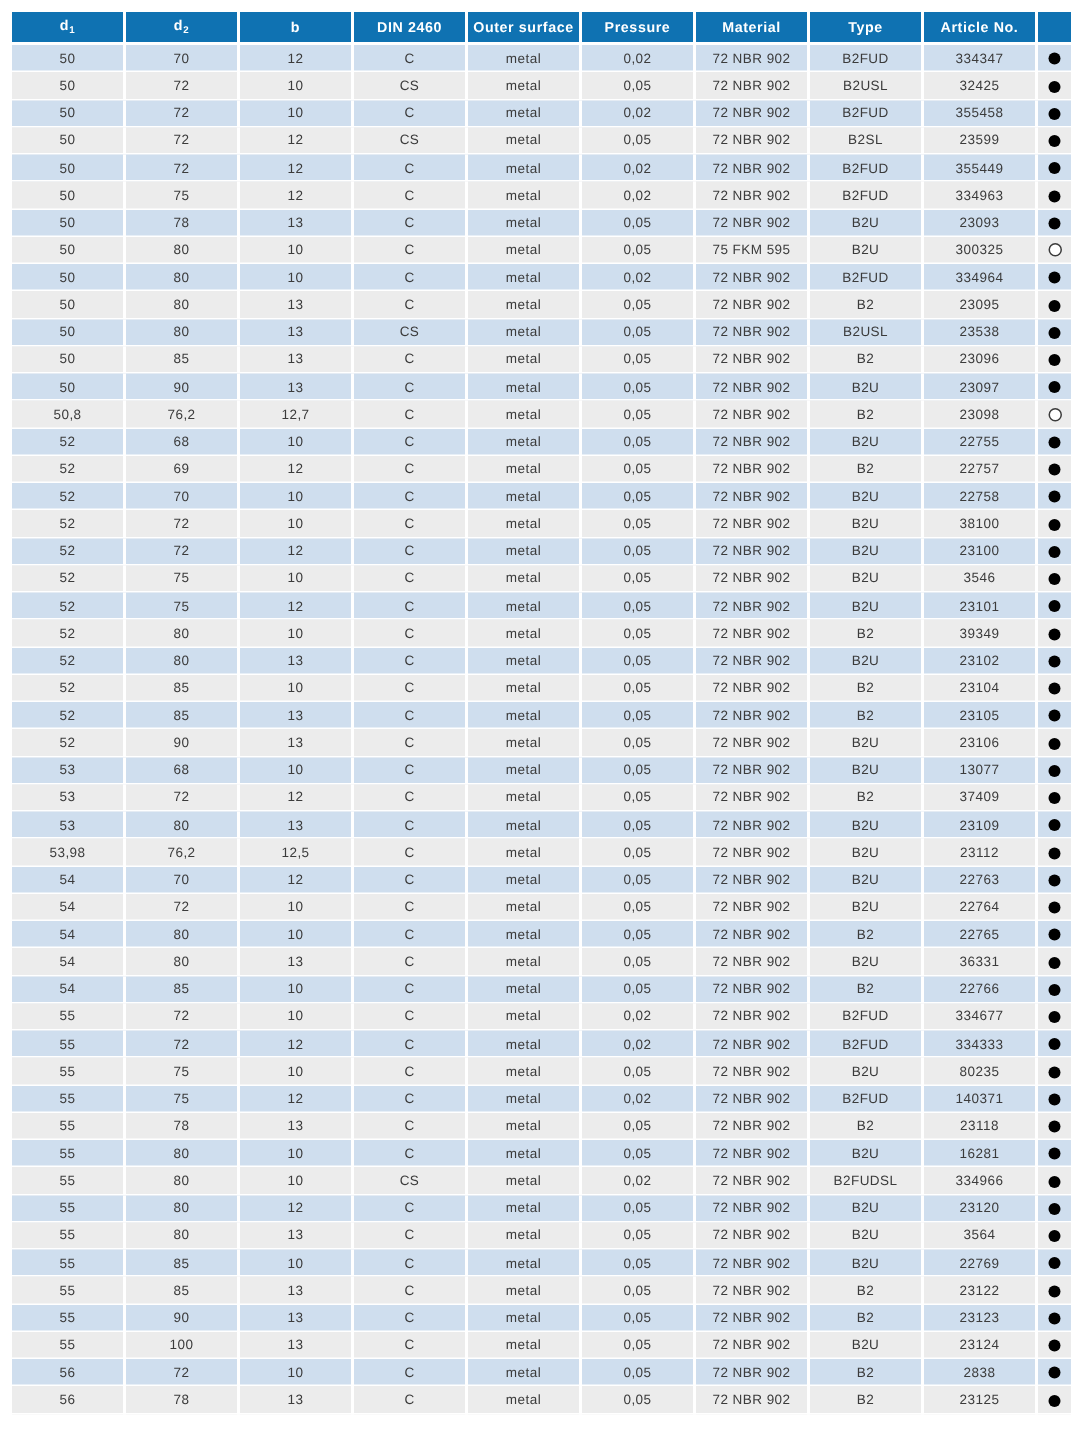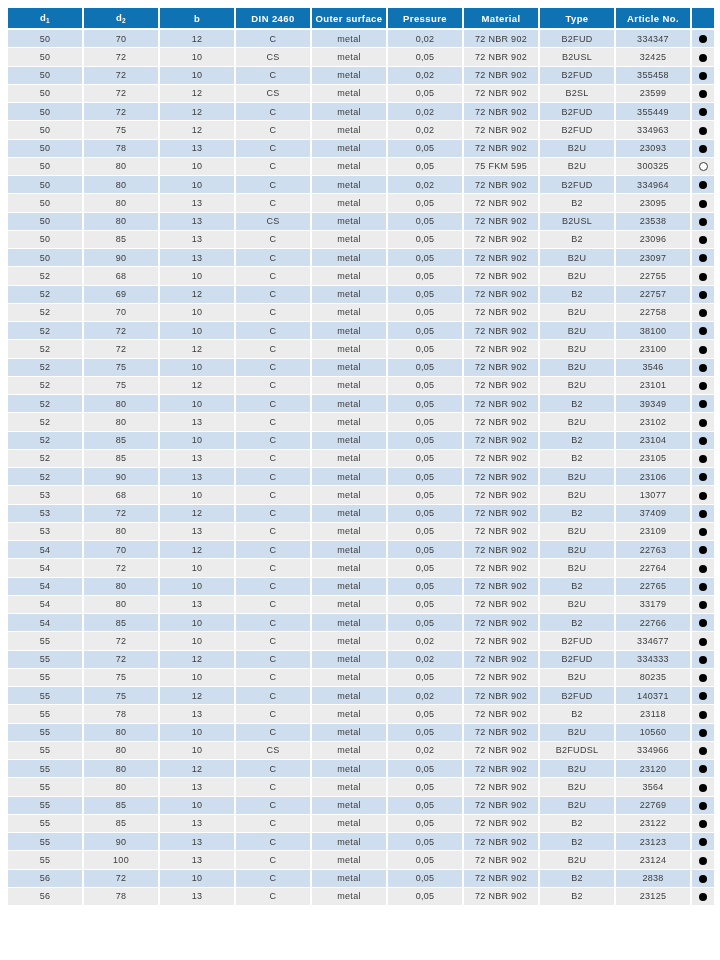--- a/index.html
+++ b/index.html
@@ -238,20 +238,32 @@
           <td>13</td>
           <td>C</td>
           <td>metal</td>
           <td>0,05</td>
           <td>72 NBR 902</td>
           <td>B2U</td>
           <td>23097</td>
           <td><span class="dot filled"></span></td>
         </tr>
         <tr>
+          <td>50,8</td>
+          <td>76,2</td>
+          <td>12,7</td>
+          <td>C</td>
+          <td>metal</td>
+          <td>0,05</td>
+          <td>72 NBR 902</td>
+          <td>B2</td>
+          <td>23098</td>
+          <td><span class="dot open"></span></td>
+        </tr>
+        <tr>
           <td>52</td>
           <td>68</td>
           <td>10</td>
           <td>C</td>
           <td>metal</td>
           <td>0,05</td>
           <td>72 NBR 902</td>
           <td>B2U</td>
           <td>22755</td>
           <td><span class="dot filled"></span></td>
@@ -418,20 +430,32 @@
           <td>13</td>
           <td>C</td>
           <td>metal</td>
           <td>0,05</td>
           <td>72 NBR 902</td>
           <td>B2U</td>
           <td>23109</td>
           <td><span class="dot filled"></span></td>
         </tr>
         <tr>
+          <td>53,98</td>
+          <td>76,2</td>
+          <td>12,5</td>
+          <td>C</td>
+          <td>metal</td>
+          <td>0,05</td>
+          <td>72 NBR 902</td>
+          <td>B2U</td>
+          <td>23112</td>
+          <td><span class="dot filled"></span></td>
+        </tr>
+        <tr>
           <td>54</td>
           <td>70</td>
           <td>12</td>
           <td>C</td>
           <td>metal</td>
           <td>0,05</td>
           <td>72 NBR 902</td>
           <td>B2U</td>
           <td>22763</td>
           <td><span class="dot filled"></span></td>
@@ -462,21 +486,21 @@
         </tr>
         <tr>
           <td>54</td>
           <td>80</td>
           <td>13</td>
           <td>C</td>
           <td>metal</td>
           <td>0,05</td>
           <td>72 NBR 902</td>
           <td>B2U</td>
-          <td>33179</td>
+          <td>36331</td>
           <td><span class="dot filled"></span></td>
         </tr>
         <tr>
           <td>54</td>
           <td>85</td>
           <td>10</td>
           <td>C</td>
           <td>metal</td>
           <td>0,05</td>
           <td>72 NBR 902</td>
@@ -546,21 +570,21 @@
         </tr>
         <tr>
           <td>55</td>
           <td>80</td>
           <td>10</td>
           <td>C</td>
           <td>metal</td>
           <td>0,05</td>
           <td>72 NBR 902</td>
           <td>B2U</td>
-          <td>10560</td>
+          <td>16281</td>
           <td><span class="dot filled"></span></td>
         </tr>
         <tr>
           <td>55</td>
           <td>80</td>
           <td>10</td>
           <td>CS</td>
           <td>metal</td>
           <td>0,02</td>
           <td>72 NBR 902</td>

